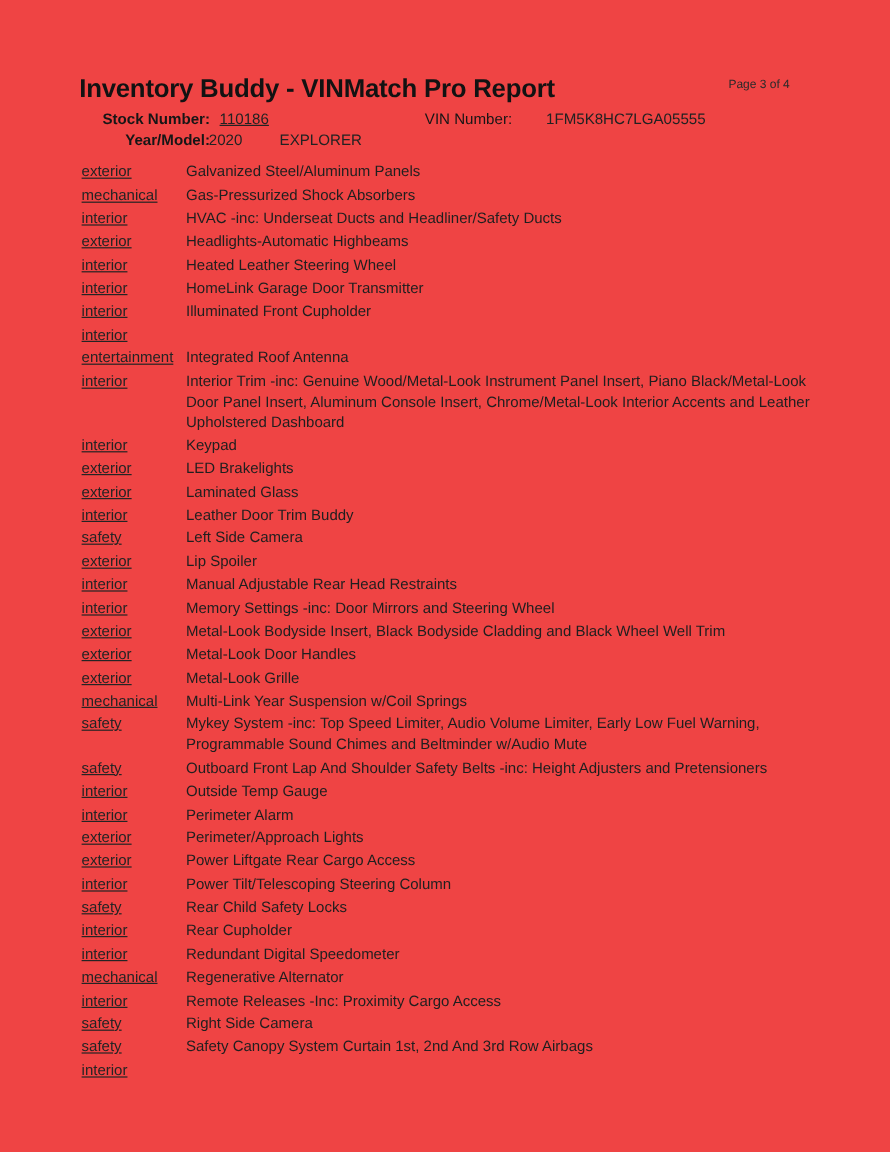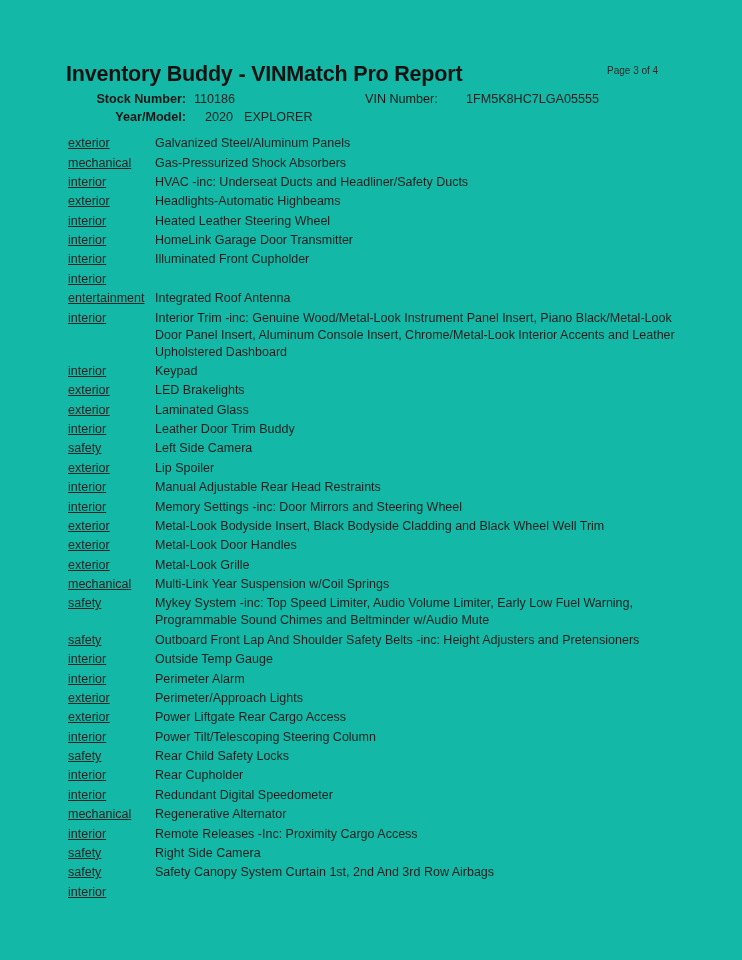--- a/index.html
+++ b/index.html
@@ -5,21 +5,21 @@
   * { box-sizing: border-box; margin: 0; padding: 0; }
   html, body {
     background: #ffffff;
     font-family: "Liberation Sans", sans-serif;
     color: #1f1f1f;
   }
   .page {
     position: relative;
     width: 742px;
     height: 960px;
-    background: #14b8a6;
+    background: #ef4444;
     overflow: hidden;
   }
   .report-title {
     position: absolute;
     left: 66px;
     top: 62px;
     font-size: 21.5px;
     font-weight: bold;
     color: #121212;
     letter-spacing: -0.2px;
@@ -32,46 +32,45 @@
     font-size: 10px;
     color: #2a2a2a;
     white-space: nowrap;
   }
   .meta {
     position: absolute;
     top: 92px;
     left: 0;
     width: 742px;
     font-size: 12.6px;
-    padding-left: 11px;
   }
   .meta-row {
     position: relative;
     height: 17.5px;
   }
   .meta-label {
     position: absolute;
     left: 0;
     width: 175px;
     text-align: right;
     font-weight: bold;
     color: #161616;
     white-space: nowrap;
   }
   .meta-value { position: absolute; white-space: nowrap; color: #222; }
-  .stock-value   { left: 183px; }
+  .stock-value   { left: 183px; text-decoration: underline; }
   .vin-label {
     position: absolute;
     left: 354px;
     font-weight: normal;
     color: #161616;
     white-space: nowrap;
   }
   .vin-value     { left: 455px; }
-  .year-value    { left: 194px; }
+  .year-value    { left: 174px; }
   .model-value   { left: 233px; }
   .features {
     position: absolute;
     top: 134px;
     left: 68px;
     width: 612px;
   }
   .feature-row {
     display: flex;
     padding: 1.2px 0;

